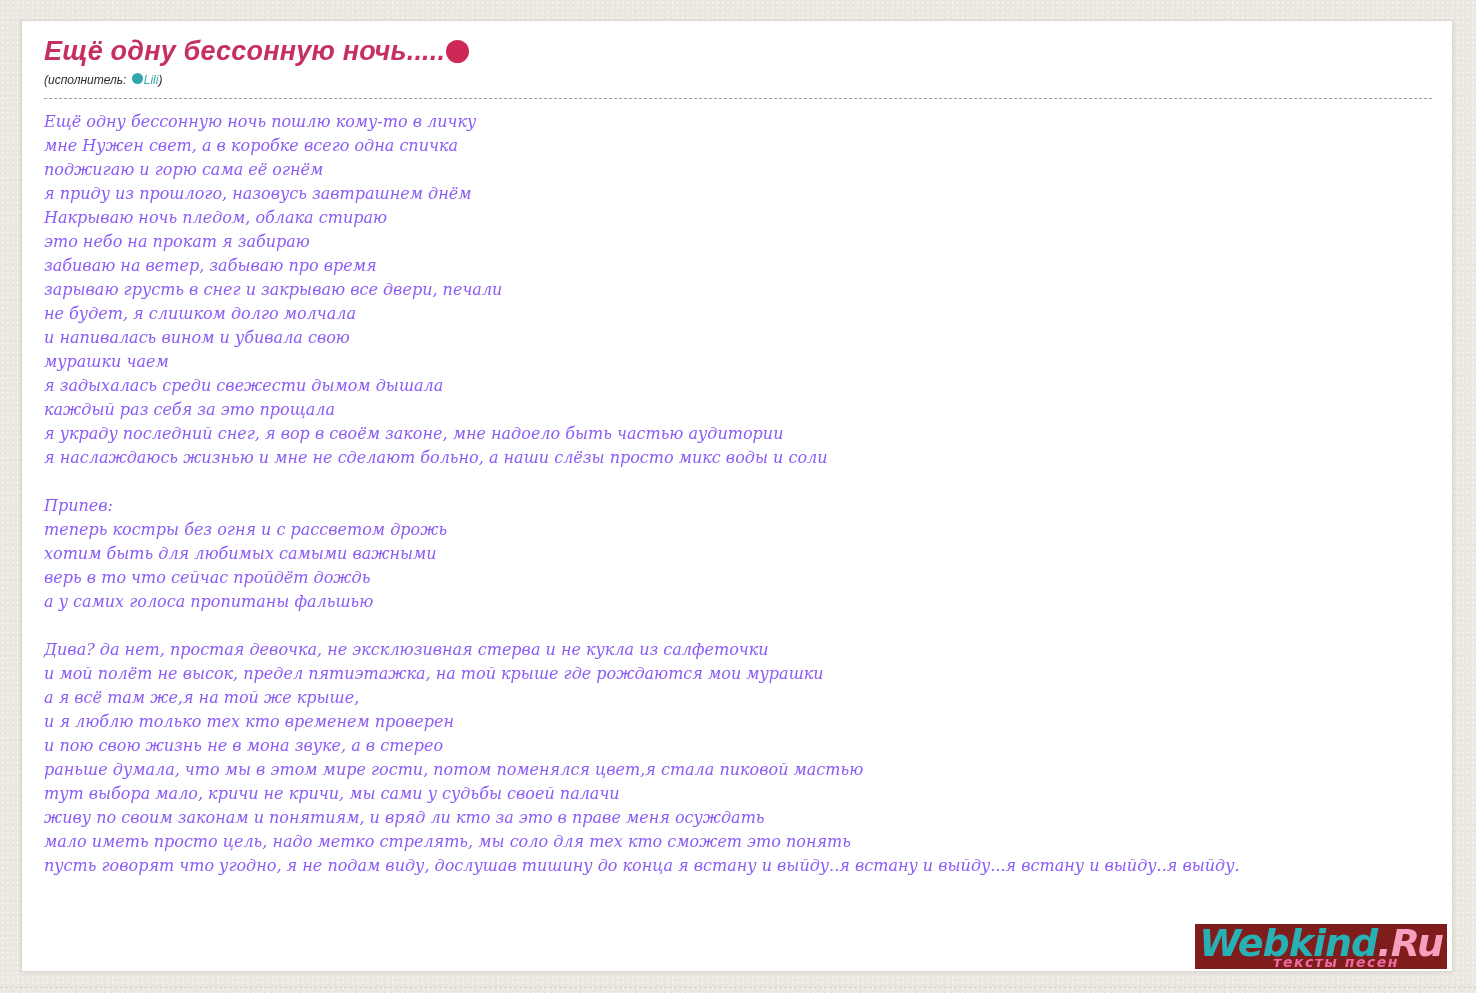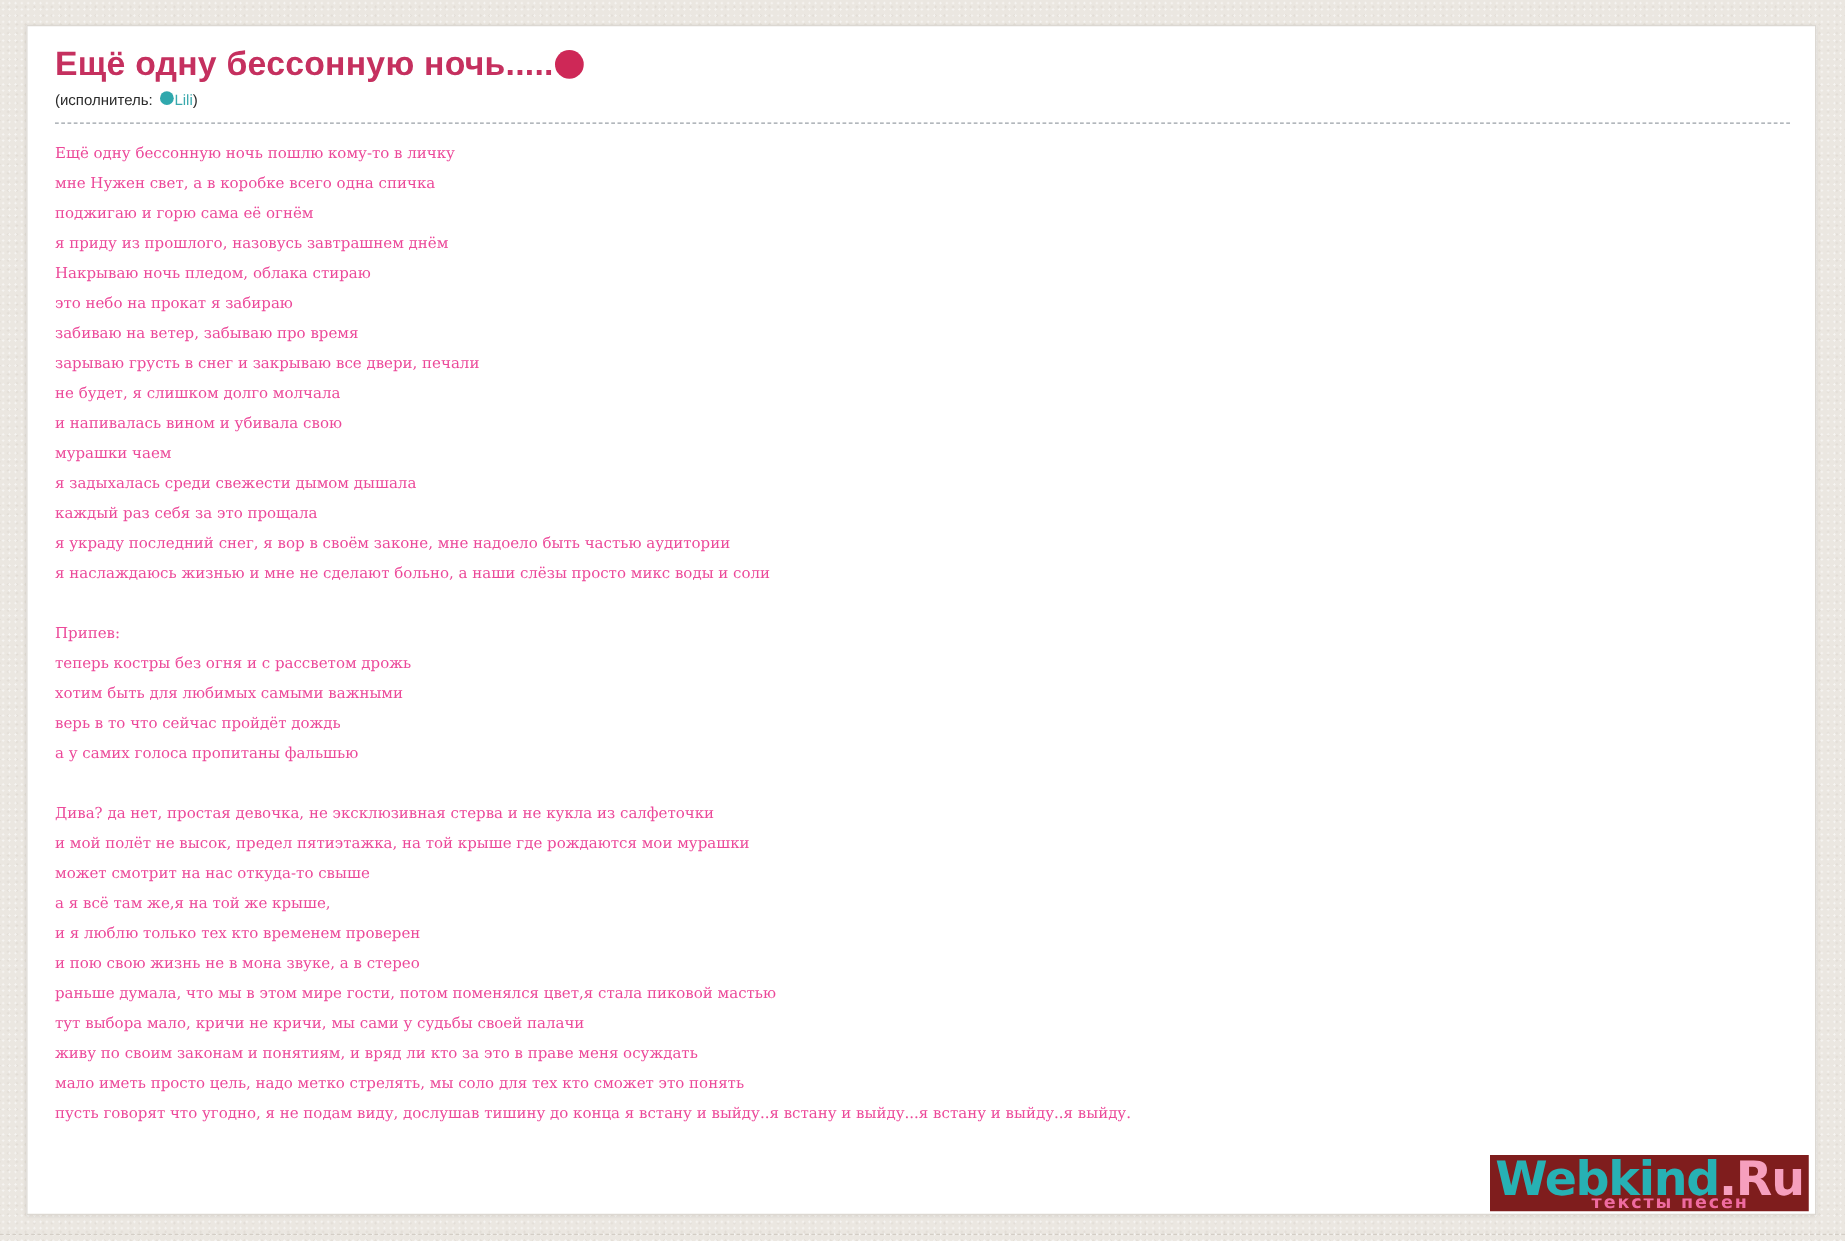--- a/index.html
+++ b/index.html
@@ -1,15 +1,15 @@
 <!DOCTYPE html>
 <html><head>
 <meta charset="utf-8">
 <style>
-  * { margin: 0; padding: 0; box-sizing: border-box; }
+  * { margin: 0; padding: 0; box-sizing: border-box; font-style: italic; }
   html, body { width: 1476px; height: 993px; overflow: hidden; }
   body {
     background-color: #ebe7e1;
     background-image:
       radial-gradient(rgba(255,255,255,0.55) 1px, transparent 1px),
       radial-gradient(rgba(205,198,188,0.28) 1px, transparent 1px);
     background-size: 5px 5px, 7px 7px;
     background-position: 0 0, 3px 2px;
     font-family: "Liberation Sans", sans-serif;
     position: relative;
@@ -56,23 +56,23 @@
   .artist-link {
     color: #3aa9ad;
     text-decoration: none;
     cursor: pointer;
   }
   .lyrics {
     position: relative;
     z-index: 1;
     margin-top: 11px;
     font-family: "DejaVu Serif", serif;
-    font-size: 12px;
+    font-size: 16px;
     line-height: 24px;
-    color: #ec4899;
+    color: #8b5cf6;
   }
   .line { min-height: 24px; white-space: nowrap; }
   .watermark {
     position: absolute;
     right: 5px; bottom: 2px;
     z-index: 0;
     text-align: center;
     cursor: pointer;
     background: #7f1d1d;
     padding: 0 4px;
@@ -131,21 +131,20 @@
       <div class="line">я наслаждаюсь жизнью и мне не сделают больно, а наши слёзы просто микс воды и соли</div>
       <div class="line"></div>
       <div class="line">Припев:</div>
       <div class="line">теперь костры без огня и с рассветом дрожь</div>
       <div class="line">хотим быть для любимых самыми важными</div>
       <div class="line">верь в то что сейчас пройдёт дождь</div>
       <div class="line">а у самих голоса пропитаны фальшью</div>
       <div class="line"></div>
       <div class="line">Дива? да нет, простая девочка, не эксклюзивная стерва и не кукла из салфеточки</div>
       <div class="line">и мой полёт не высок, предел пятиэтажка, на той крыше где рождаются мои мурашки</div>
-      <div class="line">может смотрит на нас откуда-то свыше</div>
       <div class="line">а я всё там же,я на той же крыше,</div>
       <div class="line">и я люблю только тех кто временем проверен</div>
       <div class="line">и пою свою жизнь не в мона звуке, а в стерео</div>
       <div class="line">раньше думала, что мы в этом мире гости, потом поменялся цвет,я стала пиковой мастью</div>
       <div class="line">тут выбора мало, кричи не кричи, мы сами у судьбы своей палачи</div>
       <div class="line">живу по своим законам и понятиям, и вряд ли кто за это в праве меня осуждать</div>
       <div class="line">мало иметь просто цель, надо метко стрелять, мы соло для тех кто сможет это понять</div>
       <div class="line">пусть говорят что угодно, я не подам виду, дослушав тишину до конца я встану и выйду..я встану и выйду...я встану и выйду..я выйду.</div>
     </div>
 

